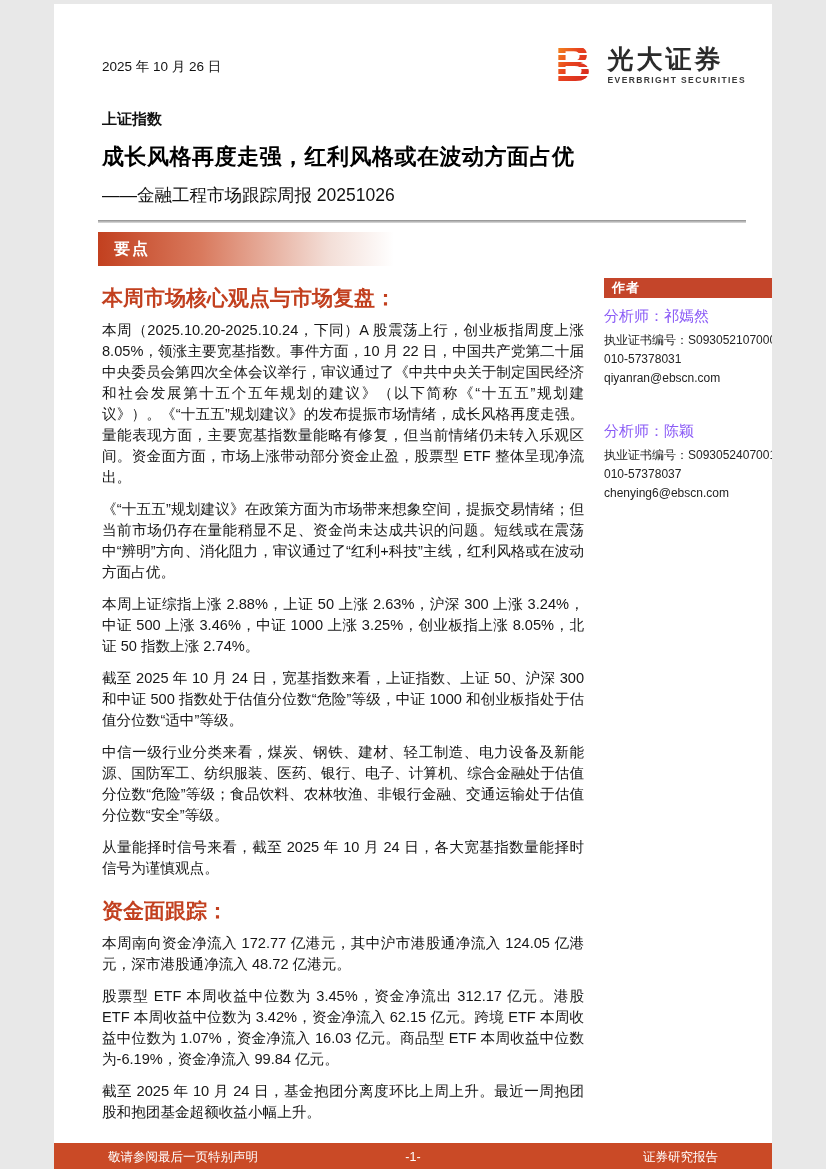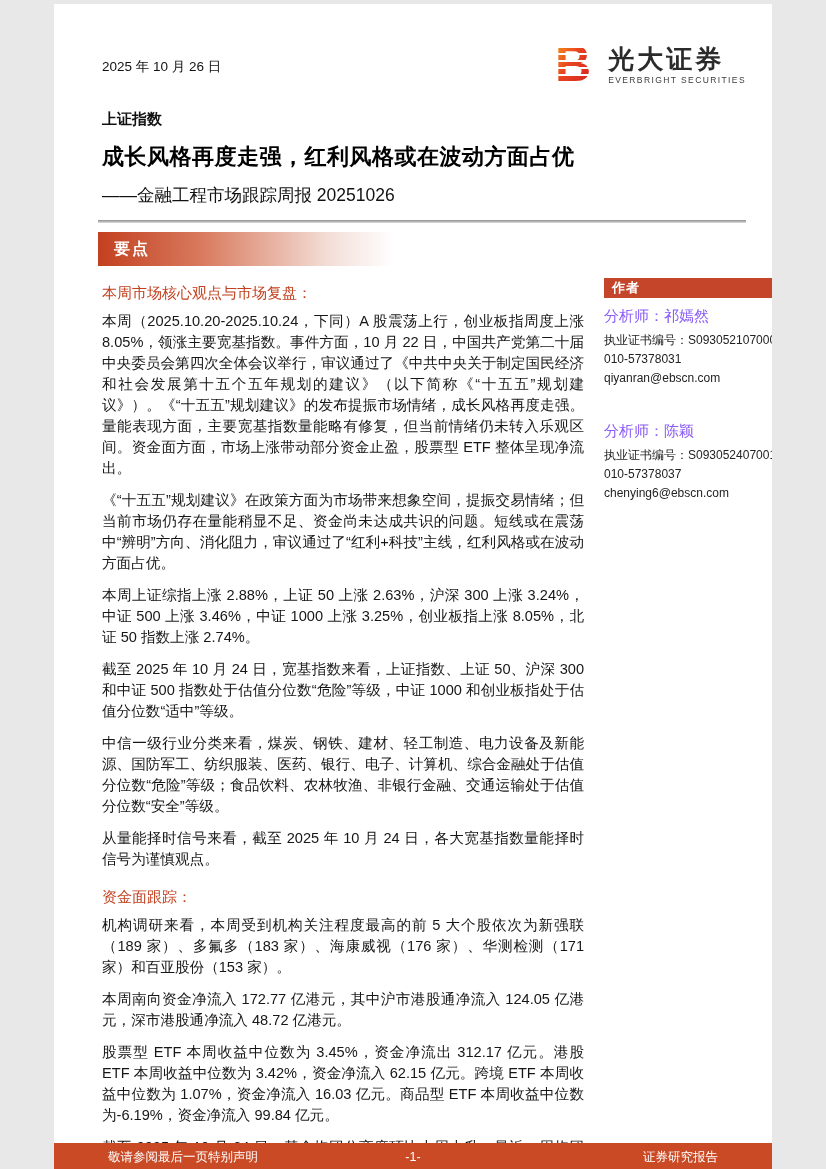--- a/index.html
+++ b/index.html
@@ -15,42 +15,42 @@
   }
   
   .top-row{
     display:flex;justify-content:space-between;align-items:flex-start;
     padding:36px 26px 0 48px;
   }
   .report-date{font-size:13.5px;color:#111;margin-top:18px;}
   .brand{display:flex;align-items:center;gap:8px;}
   .brand-text{display:flex;flex-direction:column;line-height:1;}
   .brand-cn{font-size:26px;font-weight:700;color:#2b2b2b;letter-spacing:3px;}
-  .brand-en{font-size:8.5px;font-weight:400;color:#3a3a3a;letter-spacing:1.4px;margin-top:4px;}
+  .brand-en{font-size:8.5px;font-weight:700;color:#3a3a3a;letter-spacing:1.4px;margin-top:4px;}
   .category{padding:0 48px;margin-top:20px;font-size:15px;font-weight:700;color:#111;}
   .title{padding:0 48px;margin-top:13px;font-size:22px;font-weight:700;color:#000;letter-spacing:0.5px;}
   .subtitle{padding:0 48px;margin-top:11px;font-size:17.5px;color:#111;}
   .separator{
     margin:13px 26px 0 44px;height:3px;
     background:linear-gradient(#8d8d8d,#dedede);
   }
   
   .columns{display:flex;padding:0 0 0 44px;margin-top:9px;}
   .main{width:486px;flex:0 0 486px;}
   .sidebar{width:228px;flex:0 0 228px;margin-left:20px;}
   
   .kp-badge{
     width:296px;height:34px;line-height:34px;
     background:linear-gradient(to right,var(--accent,#c2401f) 0%,#d97a5e 35%,#f3ded7 78%,#ffffff 100%);
     color:#ffffff;font-size:16px;font-weight:700;
     padding-left:16px;box-sizing:border-box;letter-spacing:2px;
   }
   .sec-heading{
     margin-top:18px;margin-bottom:8px;
-    font-size:15px;font-weight:400;color:var(--accent,#c2401f);
+    font-size:21px;font-weight:700;color:var(--accent,#c2401f);
     padding-left:4px;
   }
   .para{
     margin:0 0 11px 0;padding-left:4px;
     font-size:14.6px;line-height:21px;color:#161616;
     text-align:justify;
   }
   
   .authors-bar{
     margin-top:46px;height:20px;line-height:20px;
@@ -120,21 +120,20 @@
 
       <div class="sec-heading">本周市场核心观点与市场复盘：</div>
       <p class="para">本周（2025.10.20-2025.10.24，下同）A 股震荡上行，创业板指周度上涨 8.05%，领涨主要宽基指数。事件方面，10 月 22 日，中国共产党第二十届中央委员会第四次全体会议举行，审议通过了《中共中央关于制定国民经济和社会发展第十五个五年规划的建议》（以下简称《“十五五”规划建议》）。《“十五五”规划建议》的发布提振市场情绪，成长风格再度走强。量能表现方面，主要宽基指数量能略有修复，但当前情绪仍未转入乐观区间。资金面方面，市场上涨带动部分资金止盈，股票型 ETF 整体呈现净流出。</p>
       <p class="para">《“十五五”规划建议》在政策方面为市场带来想象空间，提振交易情绪；但当前市场仍存在量能稍显不足、资金尚未达成共识的问题。短线或在震荡中“辨明”方向、消化阻力，审议通过了“红利+科技”主线，红利风格或在波动方面占优。</p>
       <p class="para">本周上证综指上涨 2.88%，上证 50 上涨 2.63%，沪深 300 上涨 3.24%，中证 500 上涨 3.46%，中证 1000 上涨 3.25%，创业板指上涨 8.05%，北证 50 指数上涨 2.74%。</p>
       <p class="para">截至 2025 年 10 月 24 日，宽基指数来看，上证指数、上证 50、沪深 300 和中证 500 指数处于估值分位数“危险”等级，中证 1000 和创业板指处于估值分位数“适中”等级。</p>
       <p class="para">中信一级行业分类来看，煤炭、钢铁、建材、轻工制造、电力设备及新能源、国防军工、纺织服装、医药、银行、电子、计算机、综合金融处于估值分位数“危险”等级；食品饮料、农林牧渔、非银行金融、交通运输处于估值分位数“安全”等级。</p>
       <p class="para">从量能择时信号来看，截至 2025 年 10 月 24 日，各大宽基指数量能择时信号为谨慎观点。</p>
 
       <div class="sec-heading">资金面跟踪：</div>
-      <p class="para">机构调研来看，本周受到机构关注程度最高的前 5 大个股依次为新强联（189 家）、多氟多（183 家）、海康威视（176 家）、华测检测（171 家）和百亚股份（153 家）。</p>
       <p class="para">本周南向资金净流入 172.77 亿港元，其中沪市港股通净流入 124.05 亿港元，深市港股通净流入 48.72 亿港元。</p>
       <p class="para">股票型 ETF 本周收益中位数为 3.45%，资金净流出 312.17 亿元。港股 ETF 本周收益中位数为 3.42%，资金净流入 62.15 亿元。跨境 ETF 本周收益中位数为 1.07%，资金净流入 16.03 亿元。商品型 ETF 本周收益中位数为-6.19%，资金净流入 99.84 亿元。</p>
       <p class="para">截至 2025 年 10 月 24 日，基金抱团分离度环比上周上升。最近一周抱团股和抱团基金超额收益小幅上升。</p>
 
     </div>
 
     <div class="sidebar">
       <div class="authors-bar">作者</div>
 
       <div class="analyst">

